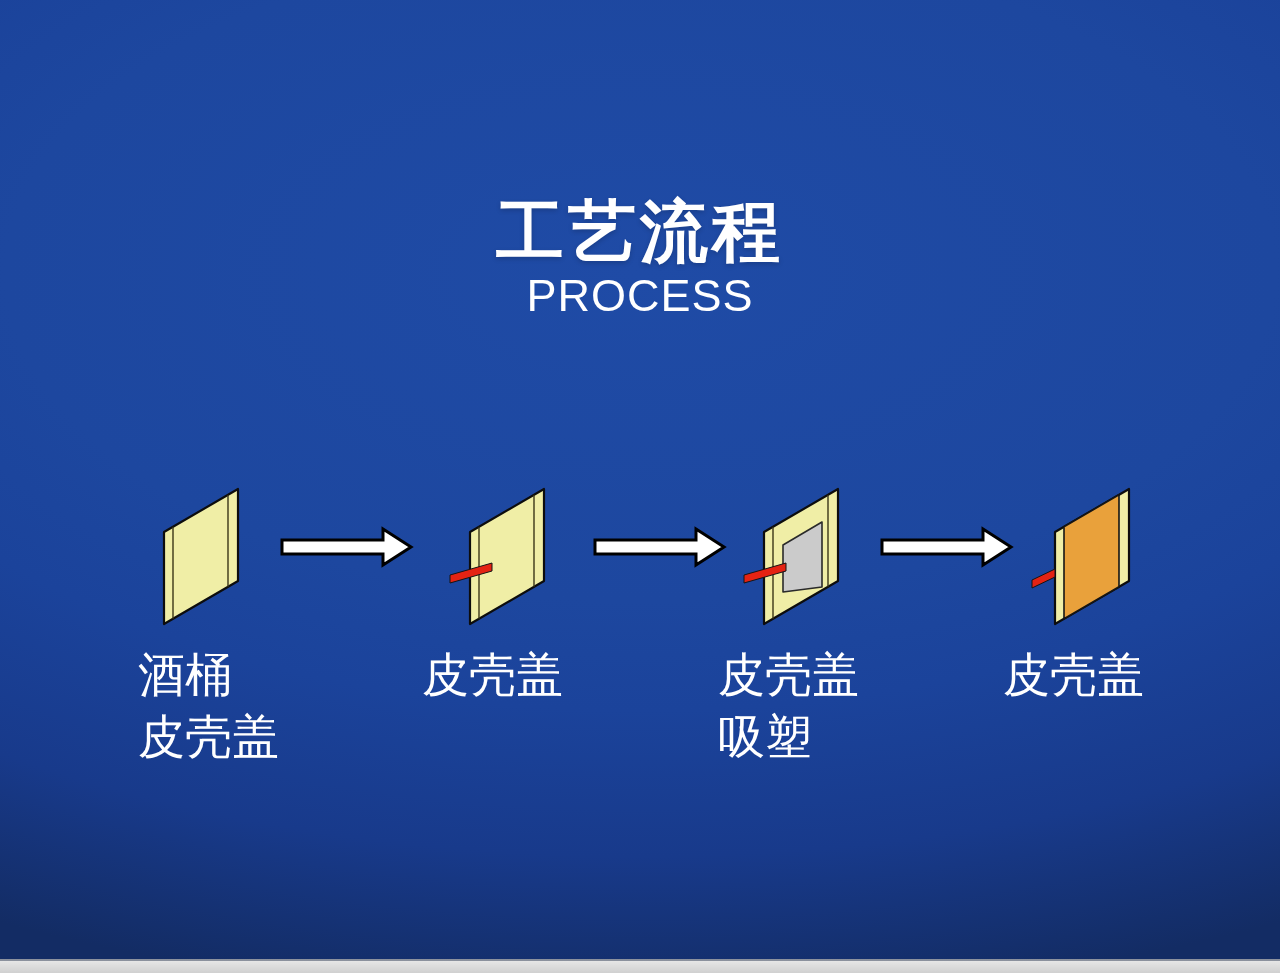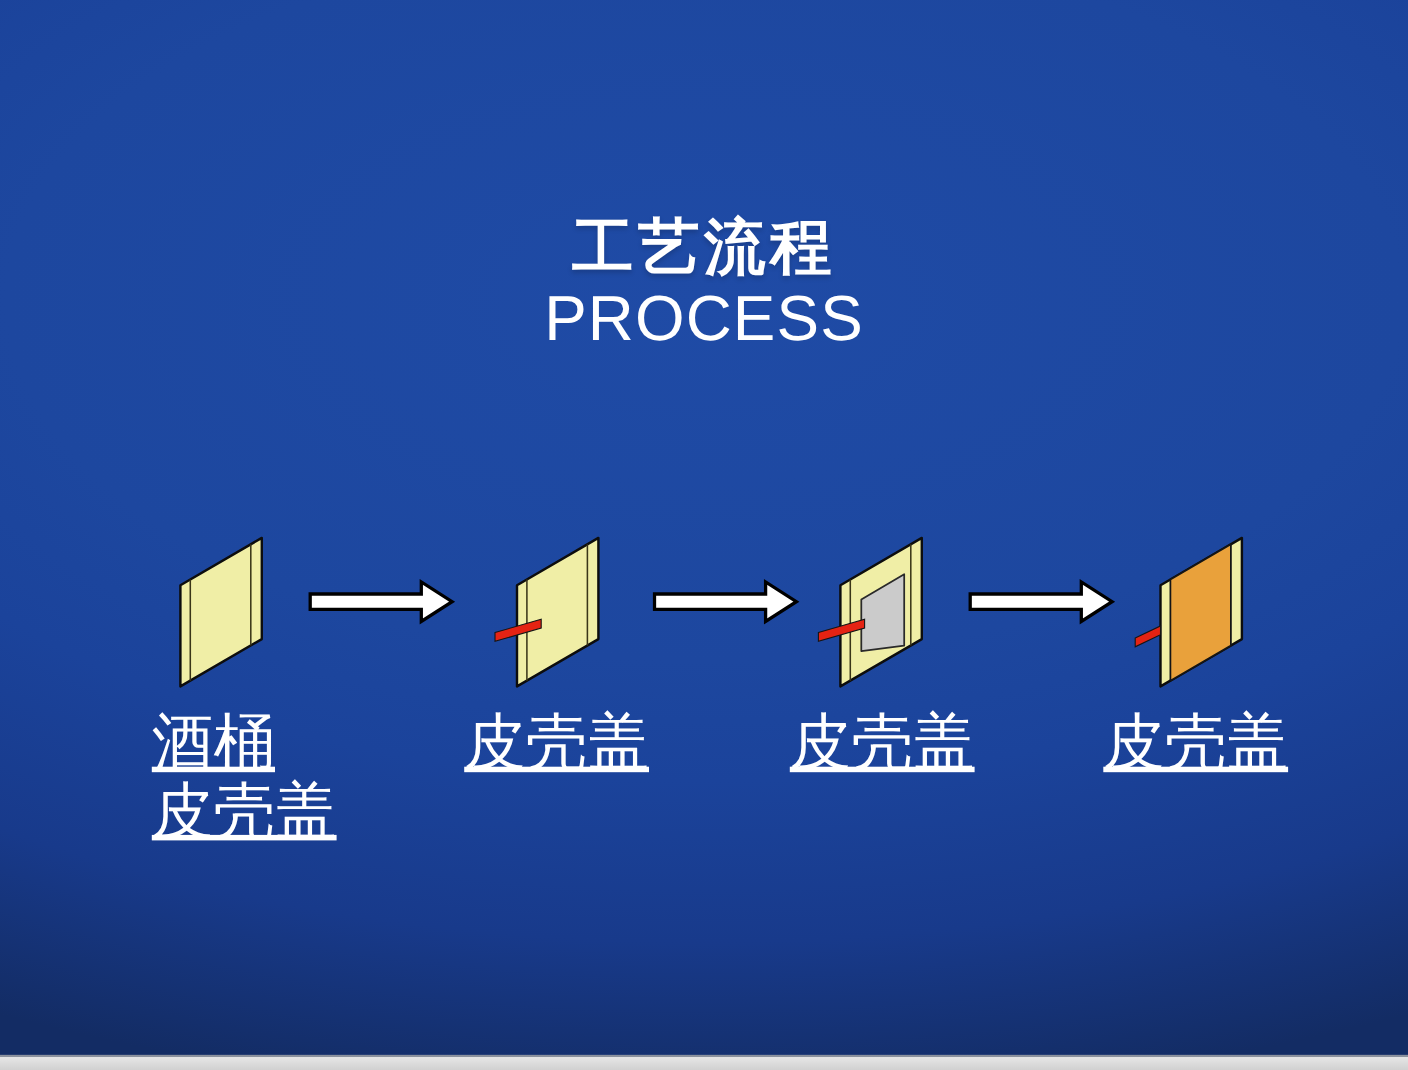--- a/index.html
+++ b/index.html
@@ -20,55 +20,54 @@
   .titles {
     position: absolute;
     top: 196px;
     left: 0;
     right: 0;
     text-align: center;
     color: #ffffff;
   }
   .title-heading {
     margin: 0;
-    font-size: 56px;
+    font-size: 68px;
     line-height: 1.05;
     font-weight: 900;
     letter-spacing: 4px;
     color: #ffffff;
     text-shadow: 0 2px 5px rgba(0,0,0,0.18);
   }
   .title-subheading {
     margin: 6px 0 0 0;
-    font-size: 58px;
+    font-size: 45px;
     line-height: 1.0;
     font-weight: 400;
     letter-spacing: 1px;
     color: #ffffff;
   }
   .step {
     position: absolute;
     width: 230px;
     height: 330px;
     top: 484px;
   }
   .step .icon-wrap {
     position: absolute;
     left: 0;
     top: 0;
   }
   .step-label {
     position: absolute;
     color: #ffffff;
-    font-size: 56px;
+    font-size: 47px;
     line-height: 62px;
     font-weight: 500;
     white-space: nowrap;
     top: 160px;
-    text-decoration: underline;
   }
   .arrow {
     position: absolute;
     top: 526px;
   }
   #step-1 { left: 139px; }
   #step-2 { left: 445px; }
   #step-3 { left: 739px; }
   #step-4 { left: 1030px; }
   #step-1 .step-label { left: -1px; }
@@ -144,20 +143,21 @@
       <svg width="115" height="150" viewBox="0 0 115 150">
         <polygon points="25,48 99,5 99,97 25,140" fill="#f0eea6" stroke="#0d0d0d" stroke-width="2.2" stroke-linejoin="round"></polygon>
         <line x1="34" y1="42.8" x2="34" y2="134.8" stroke="#3a3518" stroke-width="1.4"></line>
         <line x1="89" y1="10.8" x2="89" y2="102.8" stroke="#3a3518" stroke-width="1.4"></line>
         <polygon points="44,61 83,38 83,103 44,108" fill="#cbcbcb" stroke="#2a2a2a" stroke-width="1.6" stroke-linejoin="round"></polygon>
         <polygon points="5,91 47,79 47,87 5,99" fill="#e42313" stroke="#151515" stroke-width="1"></polygon>
       </svg>
     </span>
     <div class="step-label">
       <div>皮壳盖</div>
+      <div>吸塑</div>
     </div>
   </div>
 
   <span class="arrow" id="arrow-3">
     <svg width="134" height="42" viewBox="0 0 134 42">
       <polygon points="2,14 103,14 103,3 131,21 103,39 103,28 2,28" fill="#ffffff" stroke="#000000" stroke-width="3" stroke-linejoin="miter"></polygon>
     </svg>
   </span>
 
   <div class="step" id="step-4">

